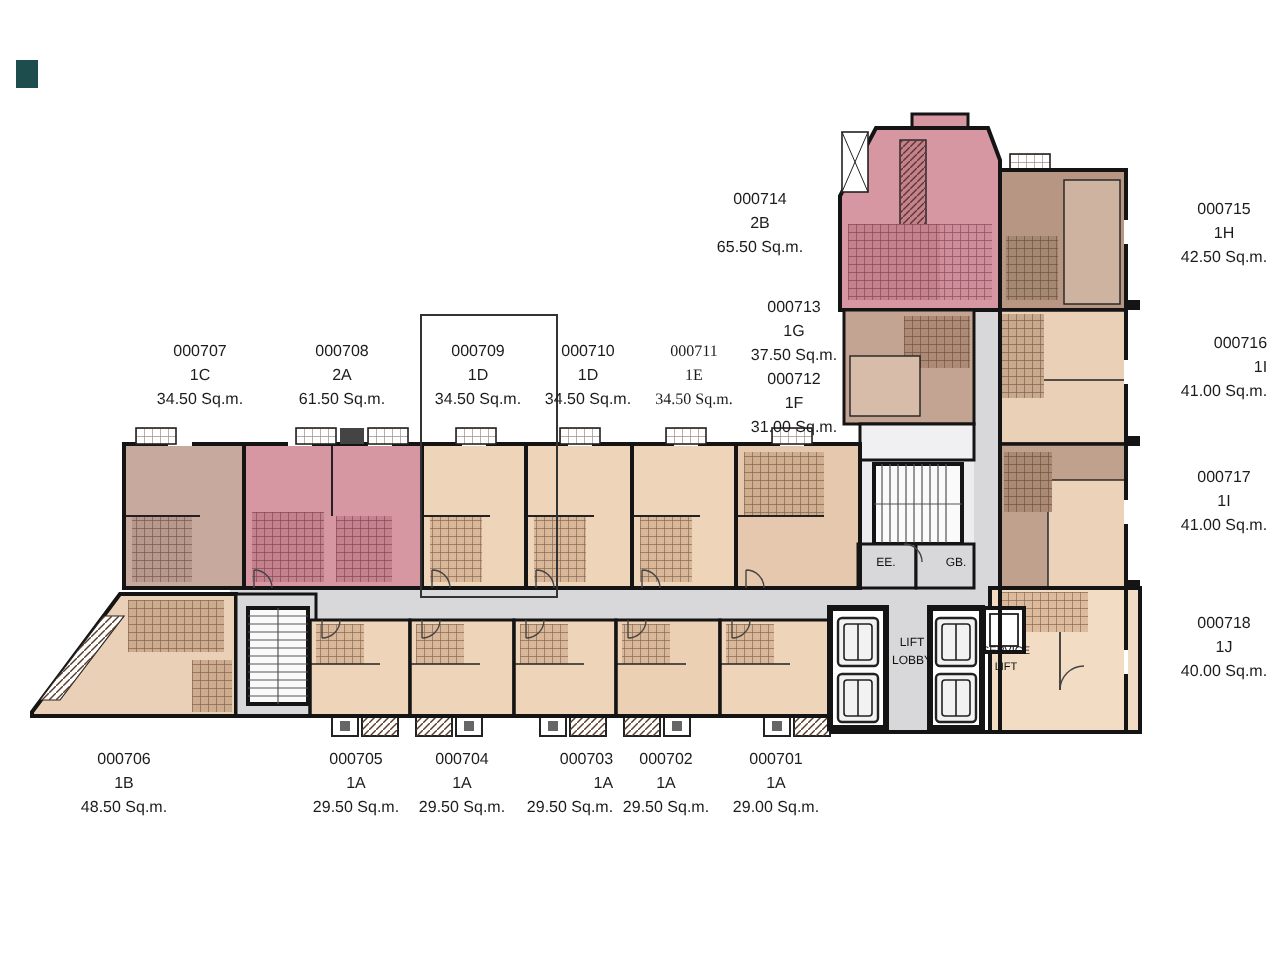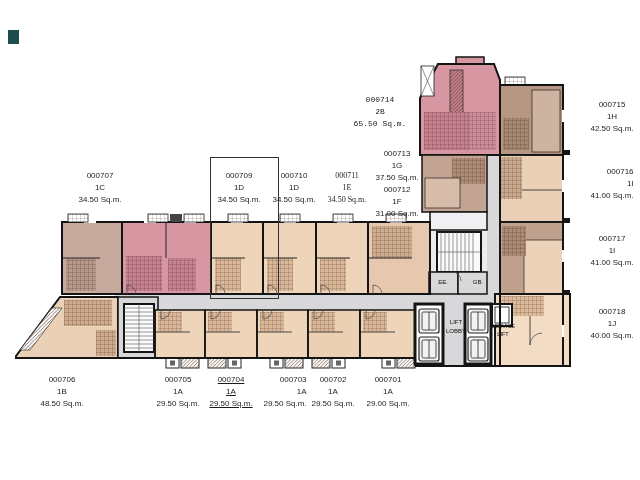--- a/index.html
+++ b/index.html
@@ -271,36 +271,41 @@
     </g>
   </svg>
 
   <div id="sel-box"></div>
 
   <div class="ulabel" style="left:100px;top:170px;">
     <span>000707</span>
     <span>1C</span>
     <span>34.50 Sq.m.</span>
   </div>
+  <div class="ulabel" style="left:171px;top:170px;">
+    <span>000708</span>
+    <span>2A</span>
+    <span>61.50 Sq.m.</span>
+  </div>
   <div class="ulabel" style="left:239px;top:170px;">
     <span>000709</span>
     <span>1D</span>
     <span>34.50 Sq.m.</span>
   </div>
   <div class="ulabel" style="left:294px;top:170px;">
     <span>000710</span>
     <span>1D</span>
     <span>34.50 Sq.m.</span>
   </div>
   <div class="ulabel" style="left:347px;top:170px;font-family:Liberation Serif, serif;">
     <span>000711</span>
     <span>1E</span>
     <span>34.50 Sq.m.</span>
   </div>
-  <div class="ulabel" style="left:380px;top:94px;font-family:Liberation Mono, monospace;">
+  <div class="ulabel" style="left:380px;top:94px;">
     <span>000714</span>
     <span>2B</span>
     <span>65.50 Sq.m.</span>
   </div>
   <div class="ulabel" style="left:397px;top:148px;">
     <span>000713</span>
     <span>1G</span>
     <span>37.50 Sq.m.</span>
   </div>
   <div class="ulabel" style="left:397px;top:184px;">
@@ -333,21 +338,21 @@
   <div class="ulabel" style="left:62px;top:374px;">
     <span>000706</span>
     <span>1B</span>
     <span>48.50 Sq.m.</span>
   </div>
   <div class="ulabel" style="left:178px;top:374px;">
     <span>000705</span>
     <span>1A</span>
     <span>29.50 Sq.m.</span>
   </div>
-  <div class="ulabel" style="left:231px;top:374px;text-decoration:underline;">
+  <div class="ulabel" style="left:231px;top:374px;">
     <span>000704</span>
     <span>1A</span>
     <span>29.50 Sq.m.</span>
   </div>
   <div class="ulabel" style="left:285px;top:374px;text-align:right;">
     <span>000703</span>
     <span>1A</span>
     <span>29.50 Sq.m.</span>
   </div>
   <div class="ulabel" style="left:333px;top:374px;">

